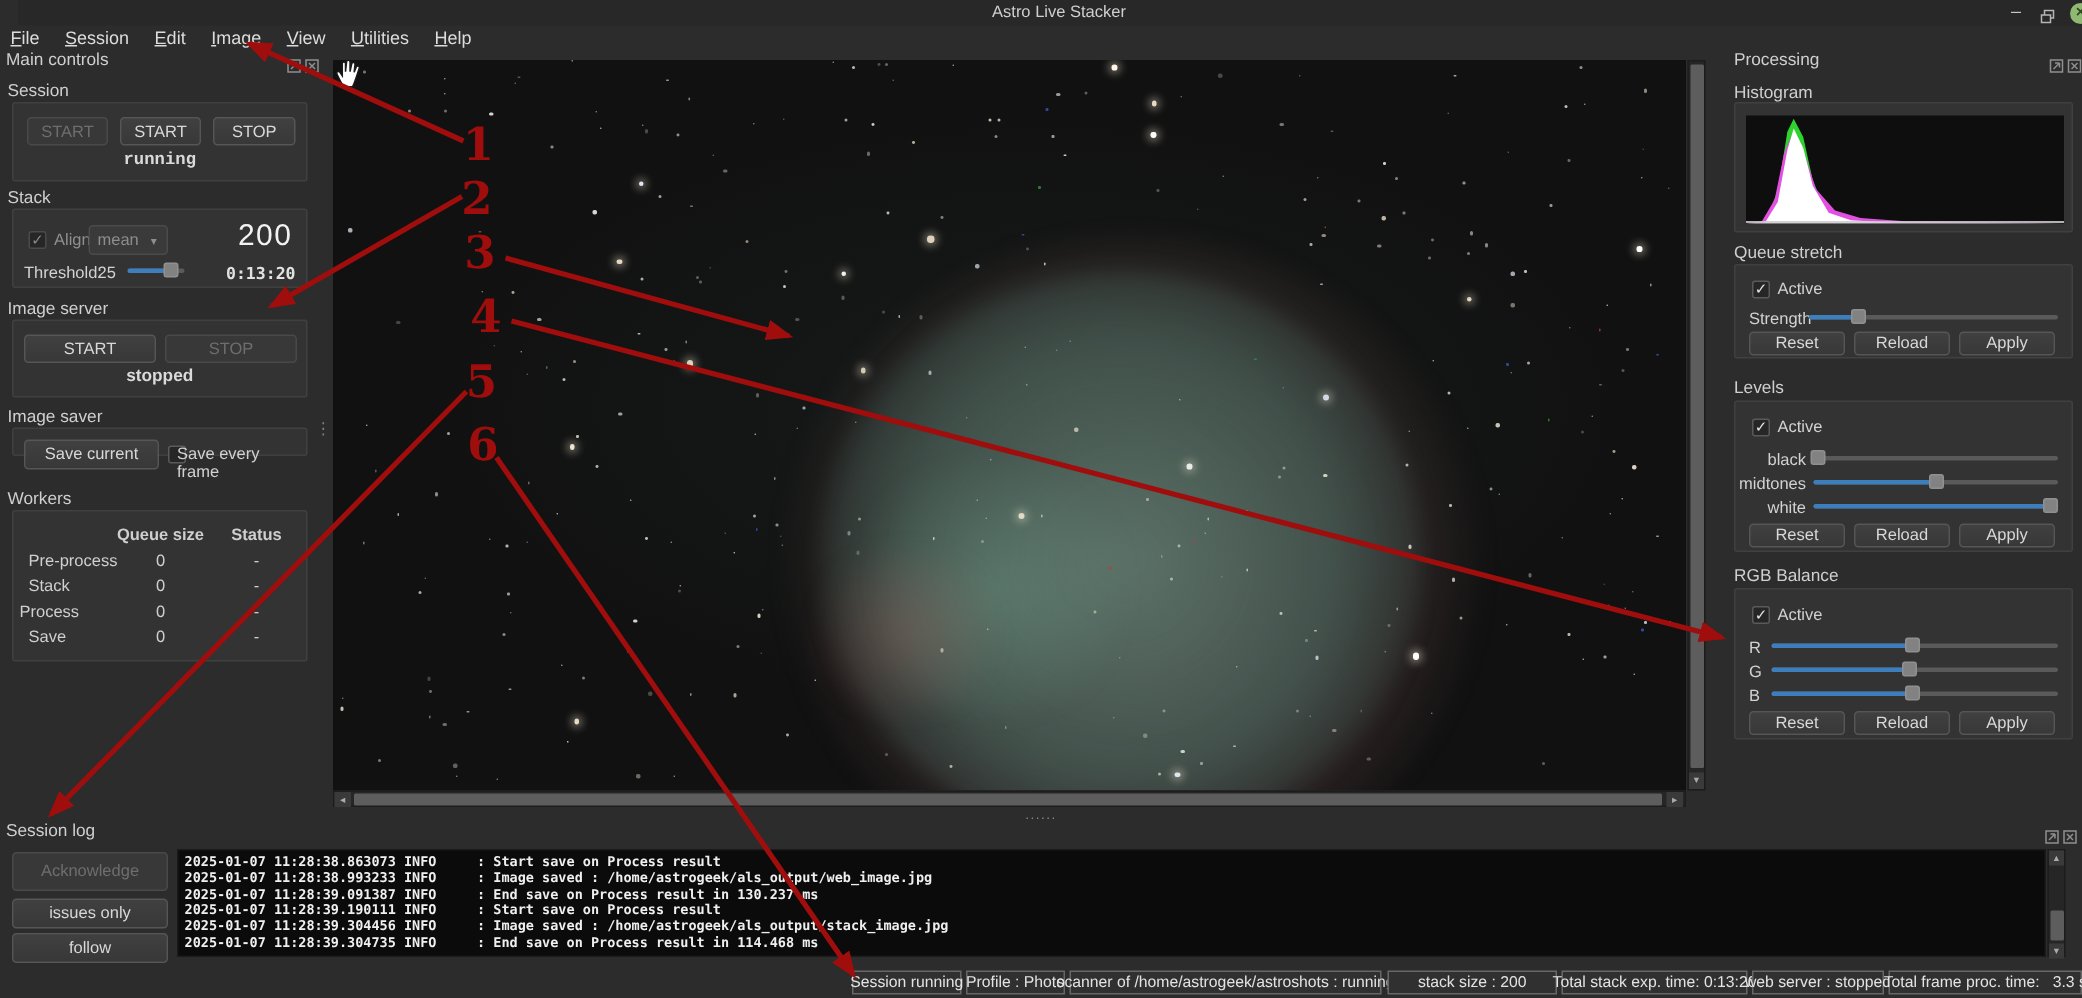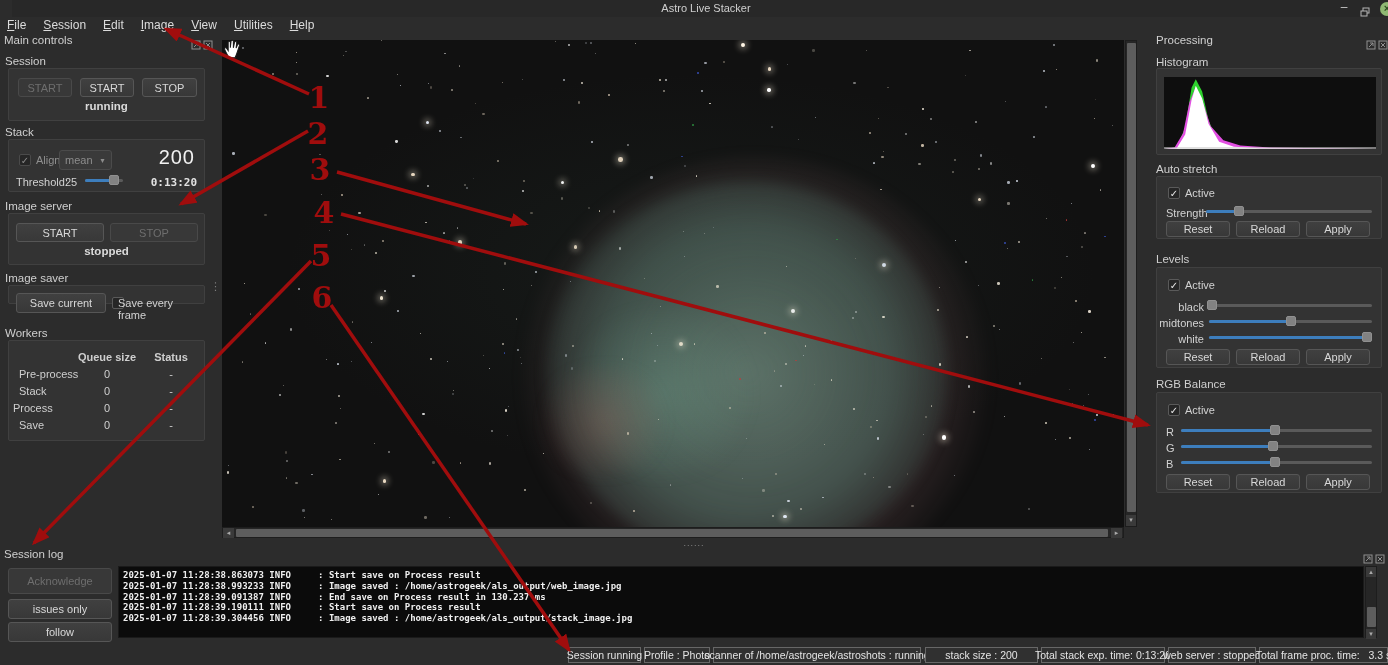--- a/index.html
+++ b/index.html
@@ -133,21 +133,21 @@
         <rect x="1" y="1" width="8" height="8" fill="none" stroke="#8f8f8f"></rect>
         <path d="M3 3 L7 7 M7 3 L3 7" stroke="#8f8f8f"></path>
       </svg>
   </span>
 
   <div class="sec-label" style="left:5px;top:55px;">Session</div>
   <div class="gbox" style="left:8px;top:68px;width:197px;height:53px;">
     <div class="btn disabled" style="left:9px;top:9px;width:54px;height:19px;">START</div>
     <div class="btn" style="left:71px;top:9px;width:54px;height:19px;">START</div>
     <div class="btn" style="left:133px;top:9px;width:55px;height:19px;">STOP</div>
-    <div class="statusword" style="top:31px;">running</div>
+    <div class="statusword" style="top:31px;font-family:Liberation Mono, monospace;">running</div>
   </div>
 
   <div class="sec-label" style="left:5px;top:126px;">Stack</div>
   <div class="gbox" style="left:8px;top:139px;width:197px;height:53px;">
     <span class="cb dim" style="left:10px;top:14px;">✓</span>
     <span class="lbl dim" style="left:27px;top:14px;">Align</span>
     <div class="dd" style="left:50px;top:10px;width:53px;height:20px;">
       <span>mean</span>
       <span class="dd-arrow">▾</span>
     </div>
@@ -557,21 +557,21 @@
     <div class="histo-wrap">
       <svg id="histo-svg" viewBox="0 0 100 100" preserveAspectRatio="none">
           <polygon points="0,100 0,100 6,98 10,70 13,15 15,3 18,20 21,60 25,88 31,96 45,99 100,100 100,100" fill="#2ed32e"></polygon>
           <polygon points="0,100 0,100 5,98 9,78 12,35 15,14 18,32 22,68 28,88 36,95 50,98 100,100 100,100" fill="#e24fe2"></polygon>
           <polygon points="0,100 0,100 6,99 10,80 13,32 15,12 18,30 21,65 26,90 33,97 45,99 100,100 100,100" fill="#ffffff"></polygon>
           <rect x="0" y="97.8" width="100" height="1.6" fill="#cccccc"></rect>
         </svg>
     </div>
   </div>
 
-  <div class="sec-label" style="left:1156px;top:163px;">Auto stretch</div>
+  <div class="sec-label" style="left:1156px;top:163px;">Queue stretch</div>
   <div class="gbox" style="left:1156px;top:176px;width:226px;height:63px;">
     <span class="cb" style="left:11px;top:10px;">✓</span>
     <span class="lbl" style="left:28px;top:10px;">Active</span>
     <span class="lbl" style="left:9px;top:30px;">Strength</span>
     <div class="slider" style="left:49px;top:28px;width:166px;">
       <div class="sl-track"></div>
         <div class="sl-fill" style="width: 20%;"></div>
         <div class="sl-handle" style="left: calc(20% - 5px);"></div>
     </div>
     <div class="btn" style="left:9px;top:44px;width:64px;height:16px;">Reset</div>
@@ -656,20 +656,21 @@
   <div class="btn disabled" style="left:8px;top:568px;width:104px;height:26px;">Acknowledge</div>
   <div class="btn" style="left:8px;top:599px;width:104px;height:20px;">issues only</div>
   <div class="btn" style="left:8px;top:622px;width:104px;height:20px;">follow</div>
 
   <div class="logview">
     <div class="logline">2025-01-07 11:28:38.863073 INFO     : Start save on Process result</div>
     <div class="logline">2025-01-07 11:28:38.993233 INFO     : Image saved : /home/astrogeek/als_output/web_image.jpg</div>
     <div class="logline">2025-01-07 11:28:39.091387 INFO     : End save on Process result in 130.237 ms</div>
     <div class="logline">2025-01-07 11:28:39.190111 INFO     : Start save on Process result</div>
     <div class="logline">2025-01-07 11:28:39.304456 INFO     : Image saved : /home/astrogeek/als_output/stack_image.jpg</div>
+    <div class="logline">2025-01-07 11:28:39.304735 INFO     : End save on Process result in 114.468 ms</div>
   </div>
 
   <div class="sbar" style="left:1365px;top:566px;width:12px;height:72px;">
     <div class="sbtn" style="left:0;top:0;width:10px;height:10px;">▴</div>
     <div class="sthumb" style="left:1px;top:40px;width:9px;height:20px;"></div>
     <div class="sbtn" style="left:0;top:62px;width:10px;height:10px;">▾</div>
   </div>
 
   <div class="statusbar">
     <div class="st-item" style="left:568px;width:73px;">Session running</div>

